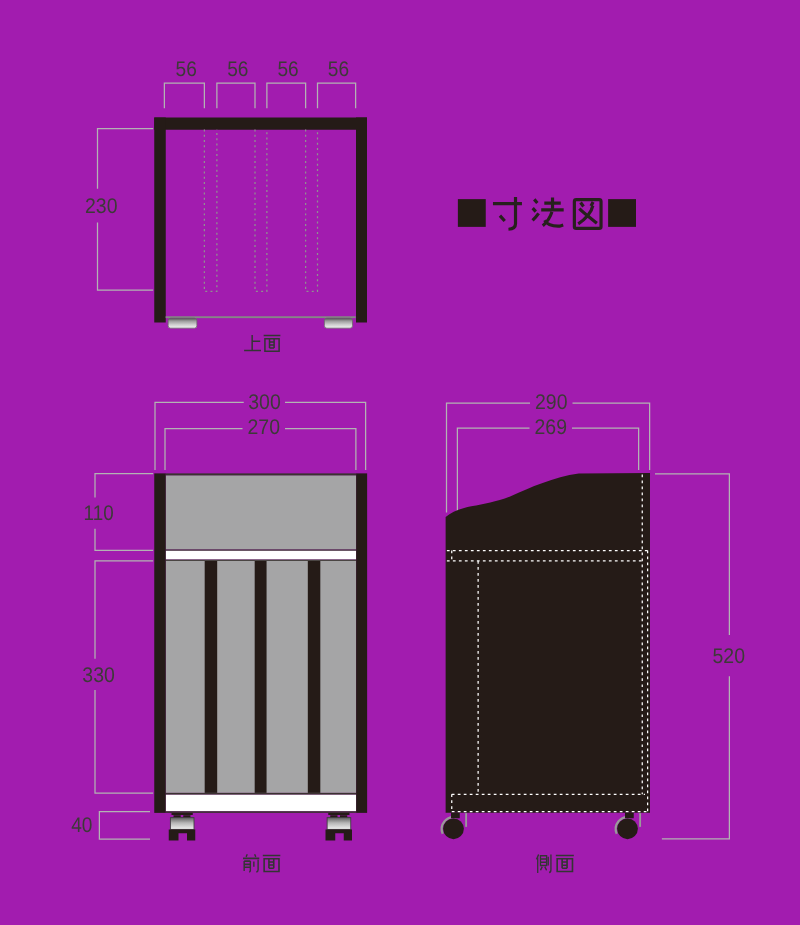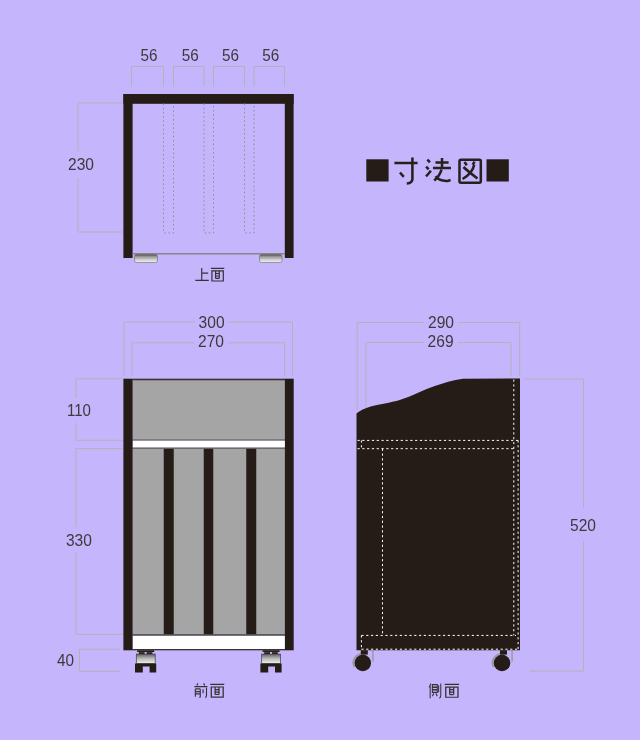--- a/index.html
+++ b/index.html
@@ -1,16 +1,16 @@
 <!DOCTYPE html>
 <html><head>
 <meta charset="utf-8">
 <style>
 html,body{margin:0;padding:0;background:#fff;}
-#canvas{position:relative;width:640px;height:740px;background:#c4b5fd;overflow:hidden;}
+#canvas{position:relative;width:640px;height:740px;background:#a21caf;overflow:hidden;}
 text{font-family:"Liberation Sans",sans-serif;fill:#3d3a38;}
 </style>
 </head>
 <body>
 <div id="canvas">
 <svg width="640" height="740" viewBox="0 0 640 740" xmlns="http://www.w3.org/2000/svg">
 <defs>
 <linearGradient id="footg" x1="0" y1="0" x2="0" y2="1">
 <stop offset="0" stop-color="#4c4c4c"></stop>
 <stop offset="0.28" stop-color="#9b9b9b"></stop>

